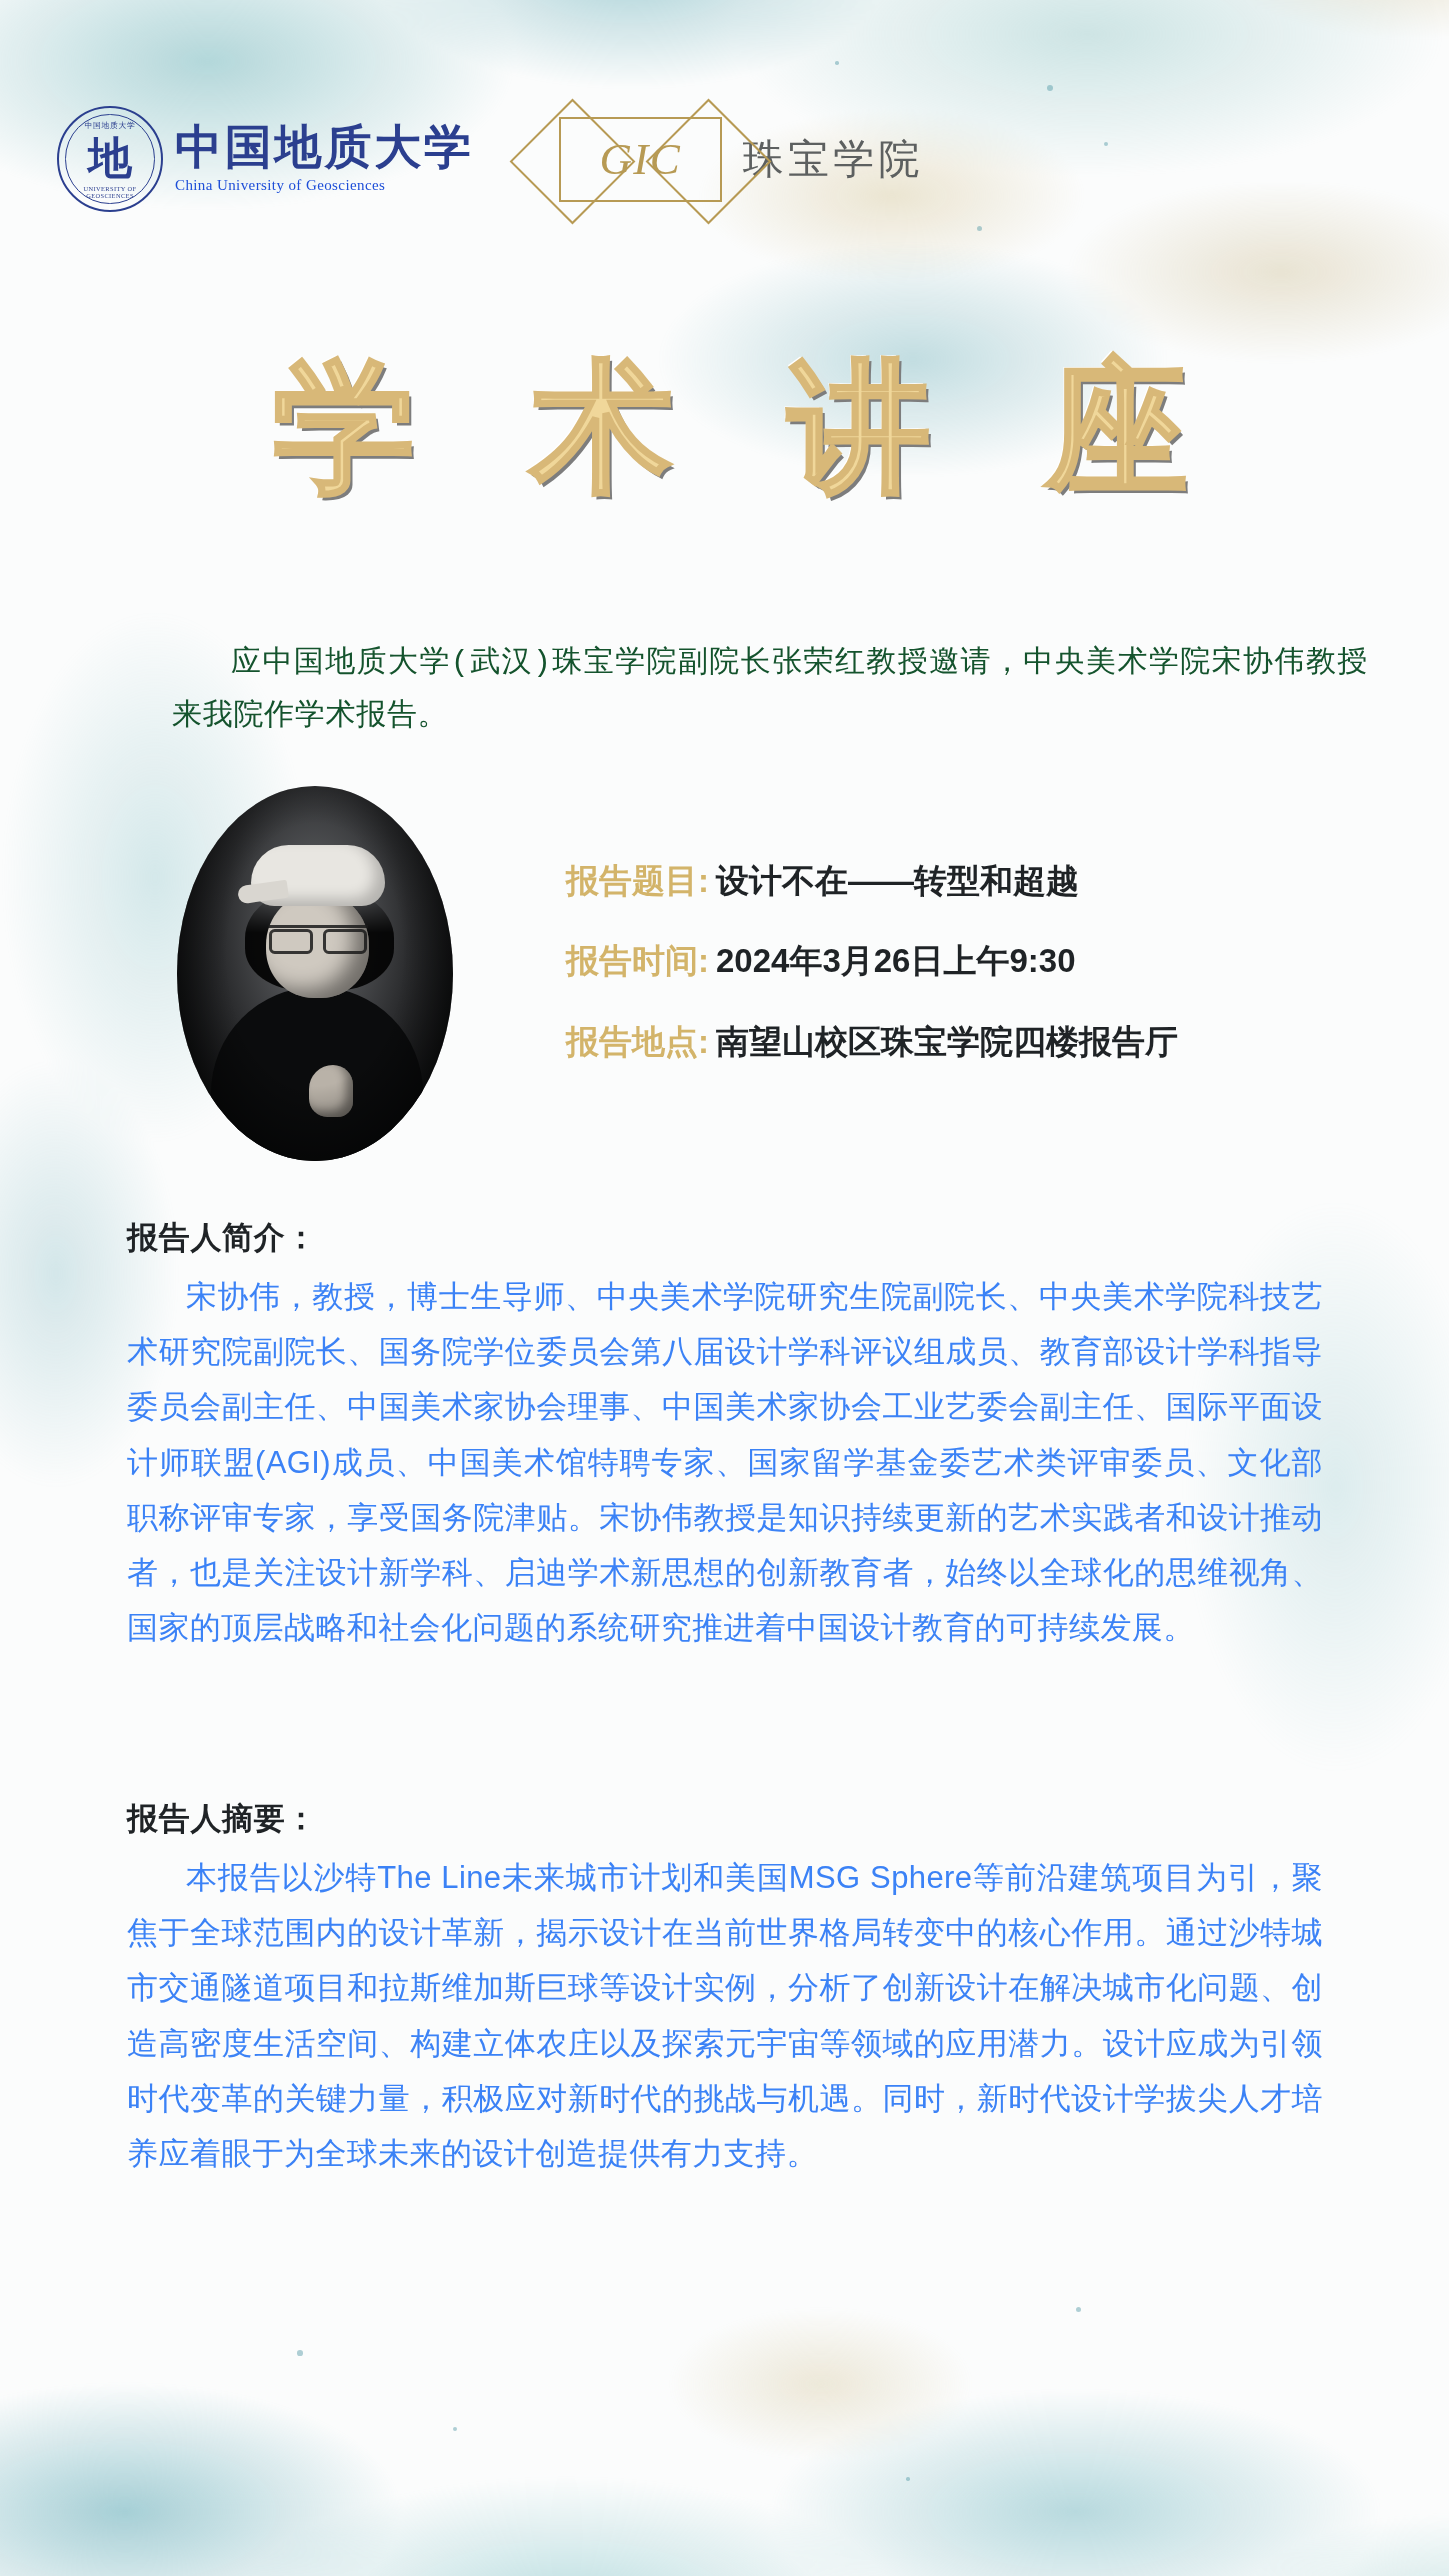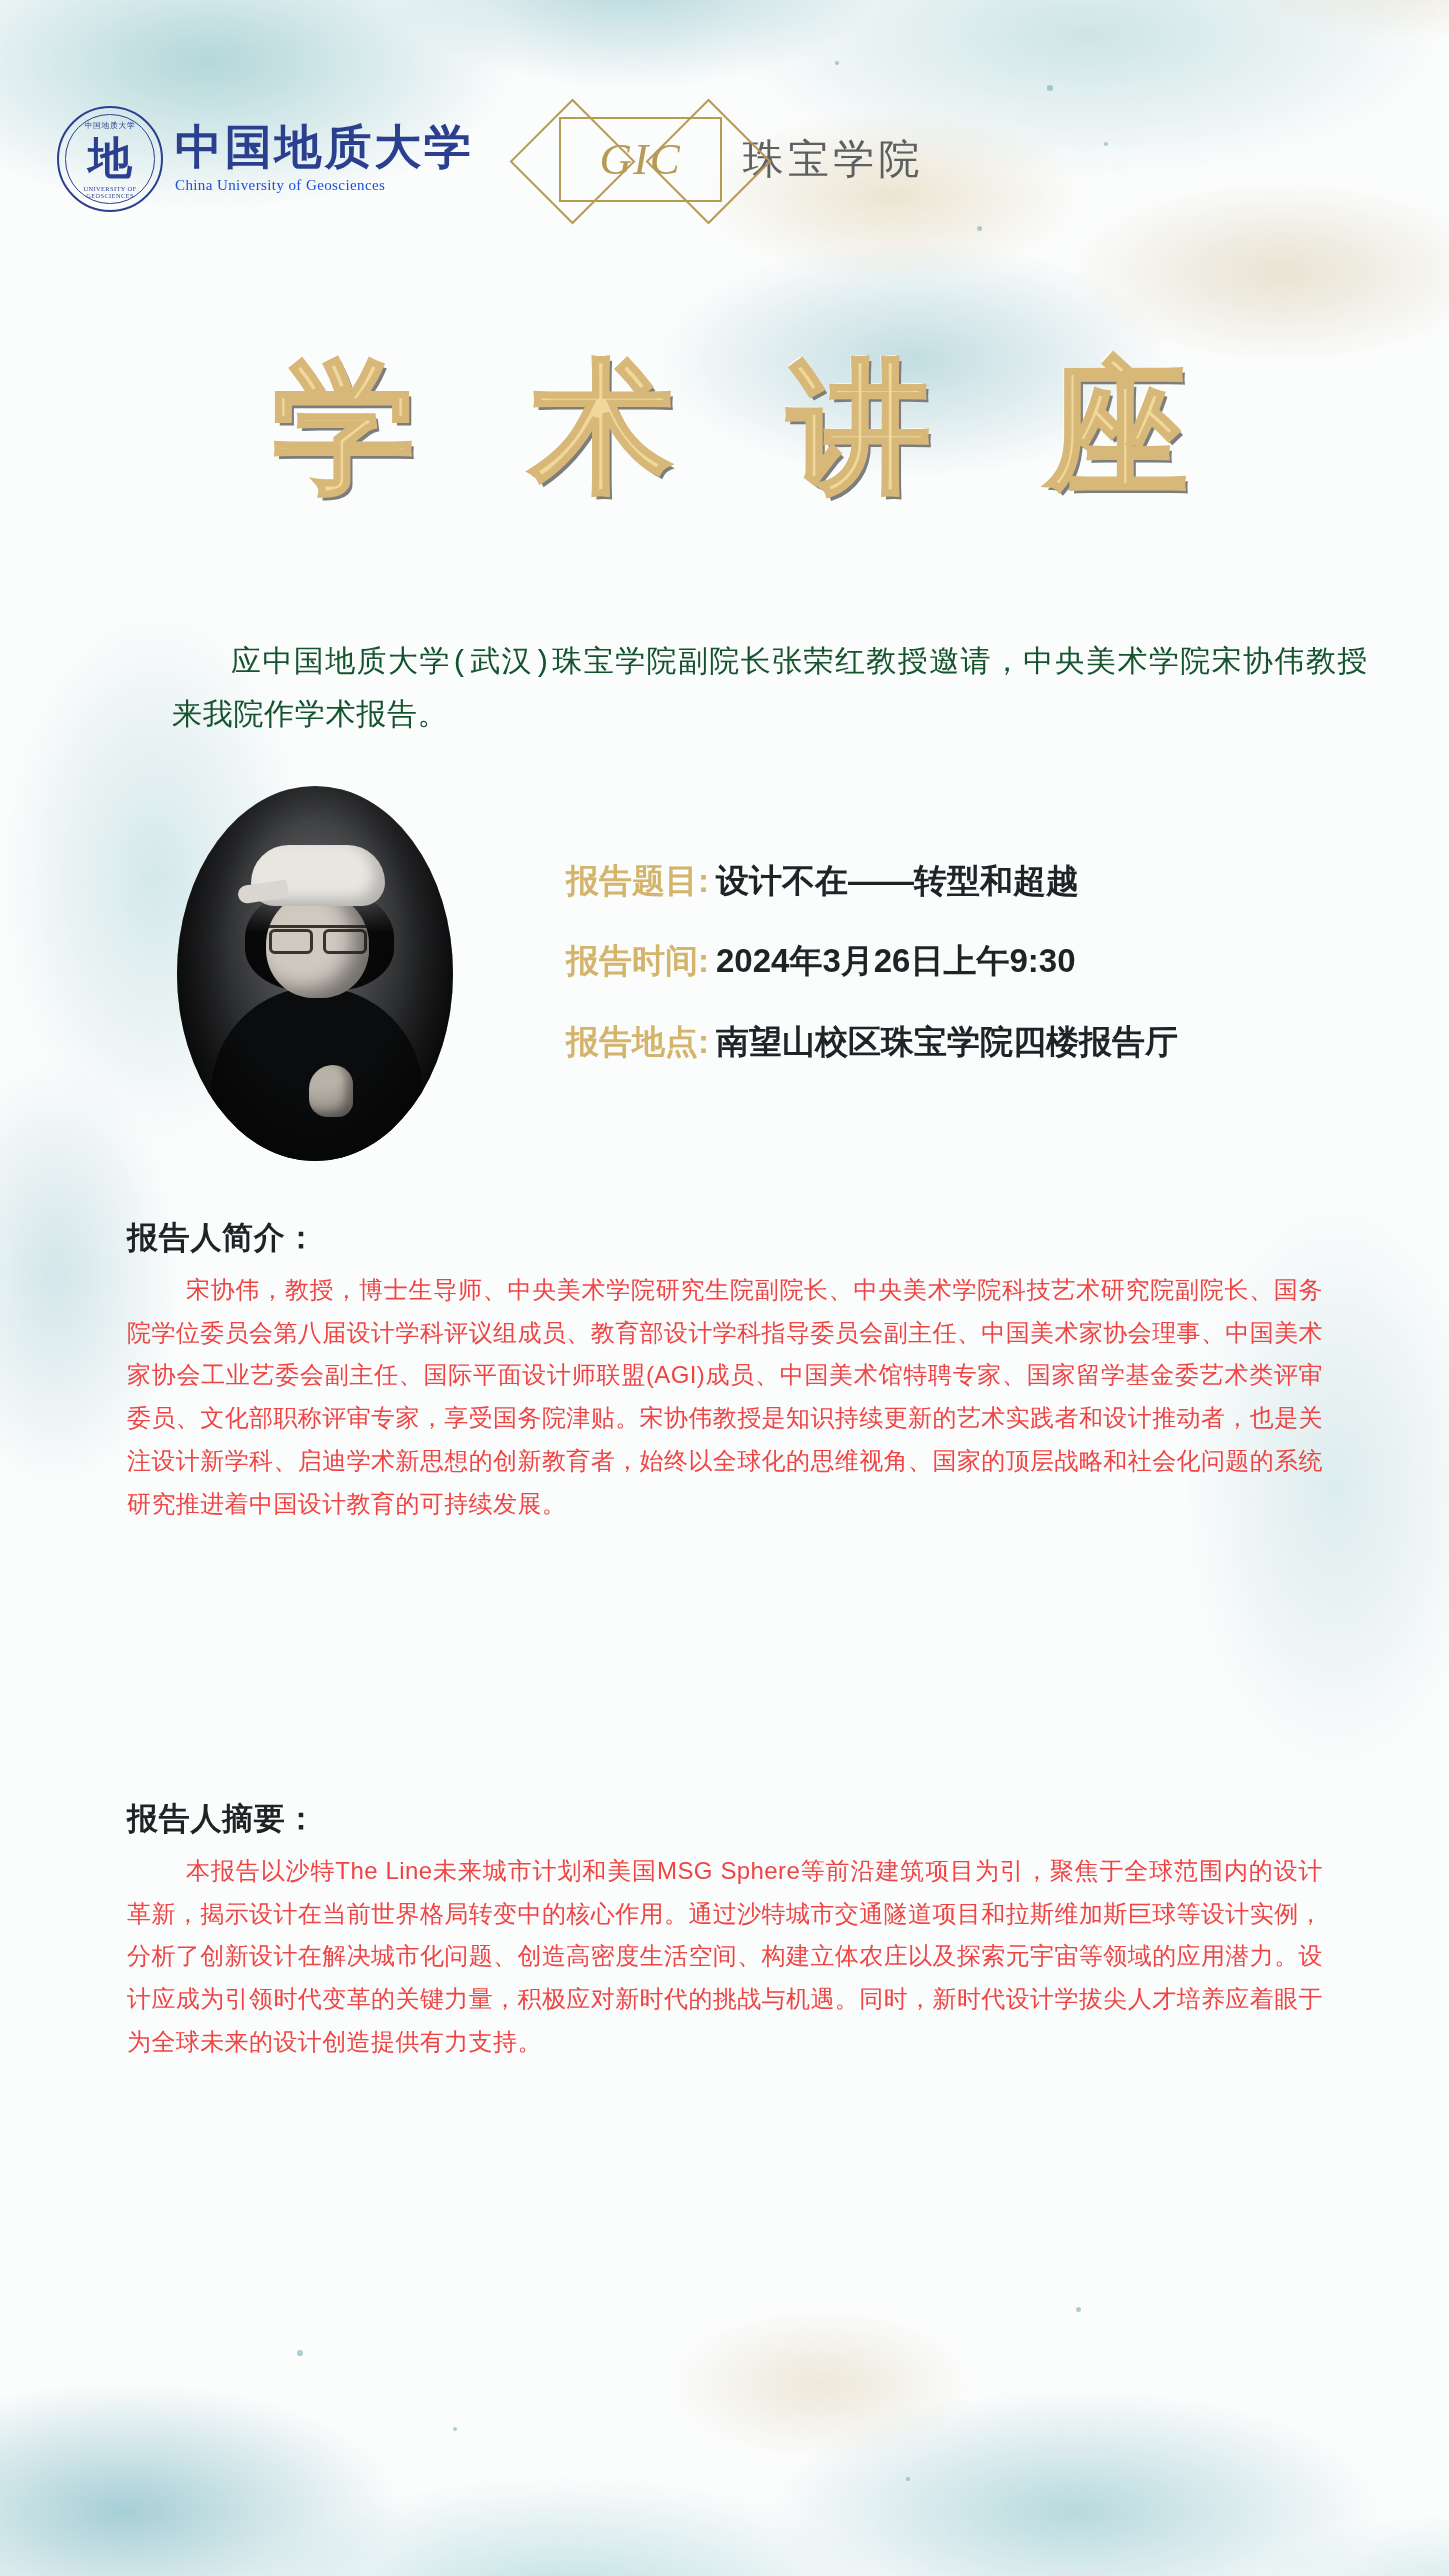--- a/index.html
+++ b/index.html
@@ -354,23 +354,23 @@
     width: 1196px;
   }
   .section-title {
     font-size: 31px;
     font-weight: bold;
     color: #1f2326;
     letter-spacing: 0.7px;
     margin-bottom: 10px;
   }
   .section-body {
-    font-size: 24px;
+    font-size: 31px;
     line-height: 1.78;
-    color: #ef4444;
+    color: #3b82f6;
     text-align: justify;
     text-indent: 59px;
     letter-spacing: 0.4px;
   }
   #bio { top: 1217px; }
   #abstract { top: 1798px; }
 </style>
 </head>
 <body>
 

